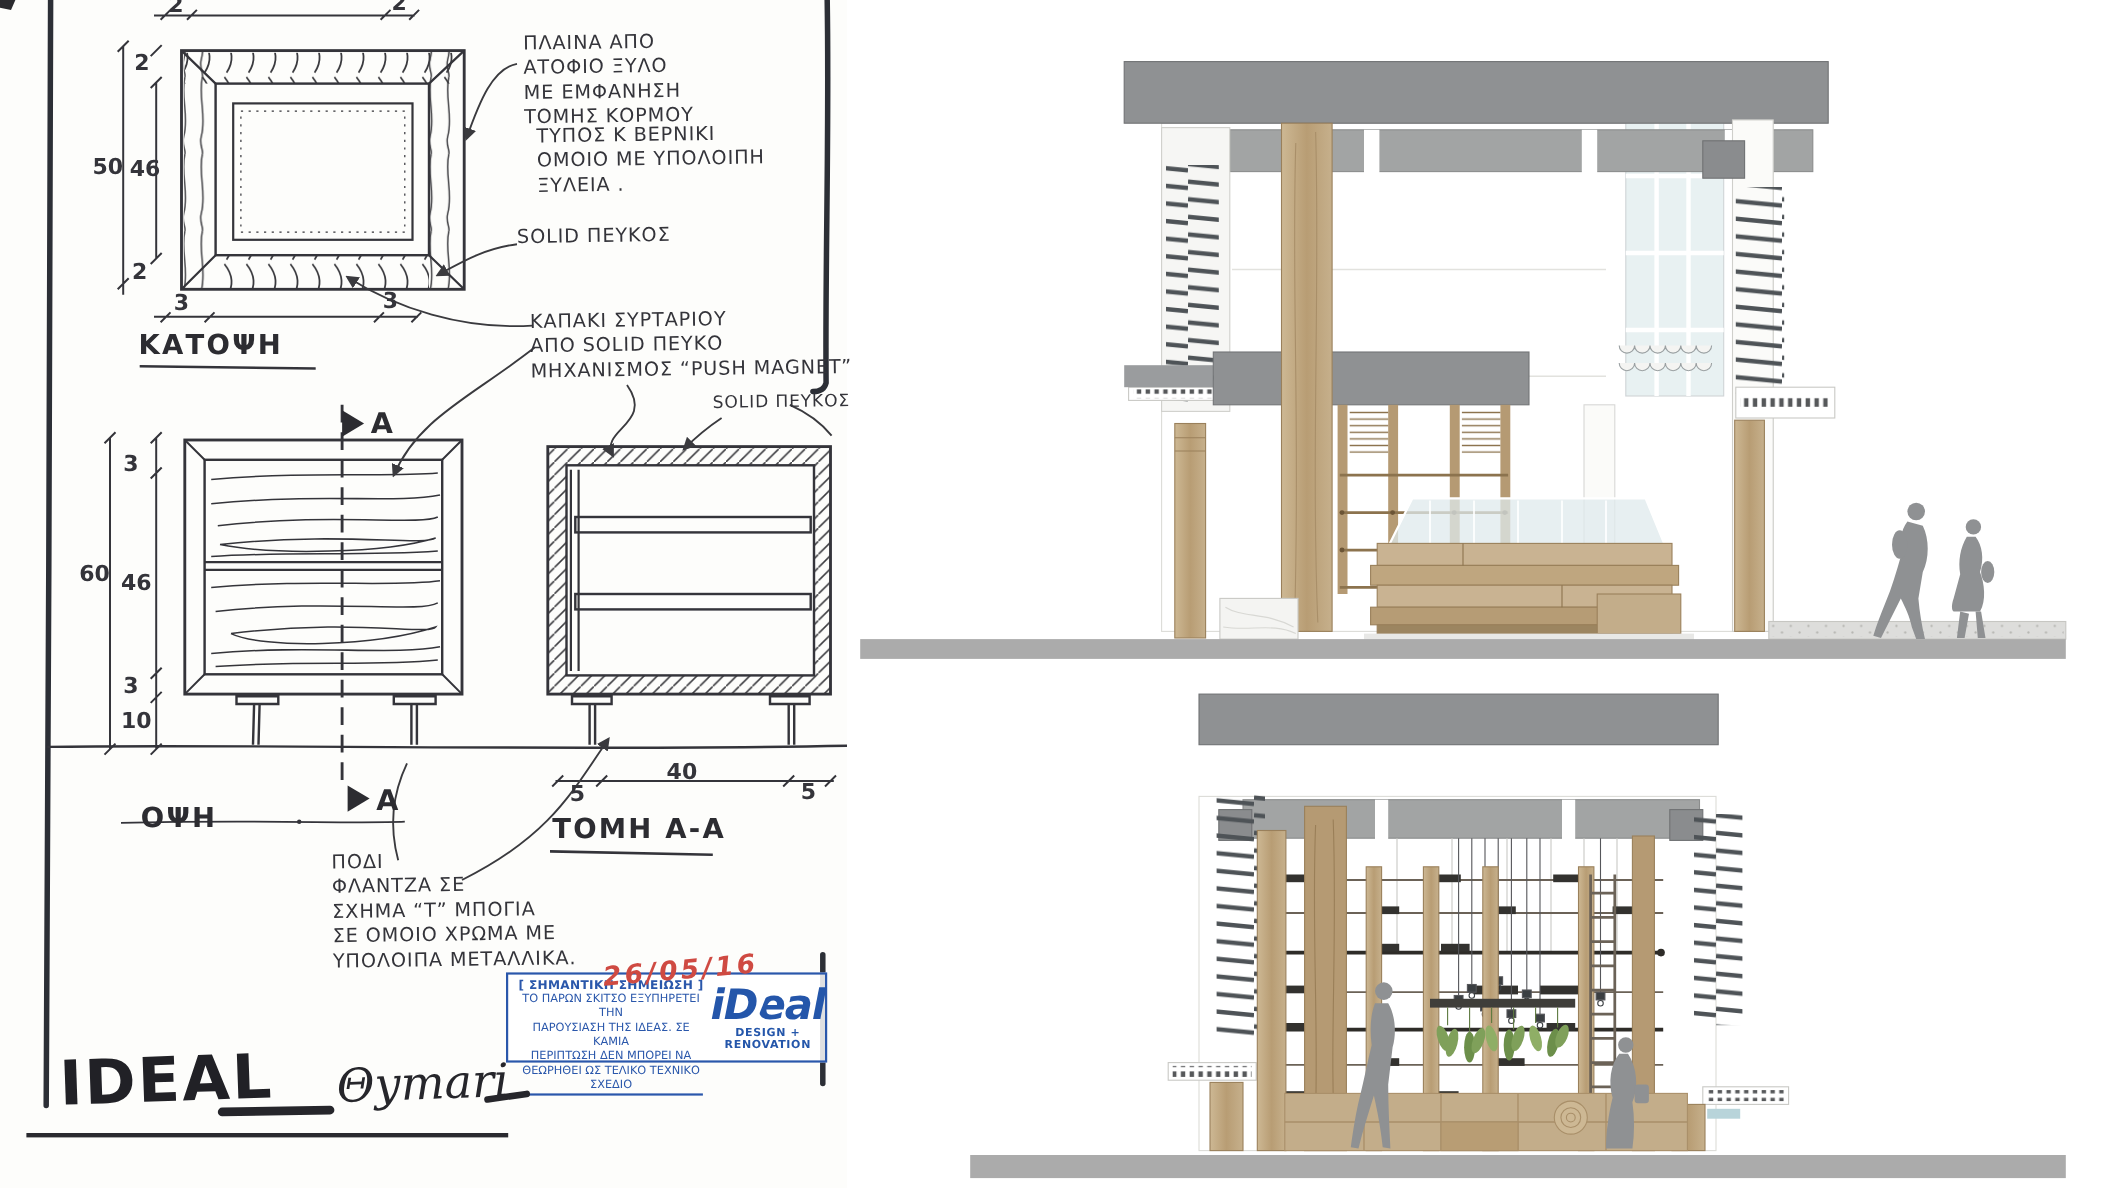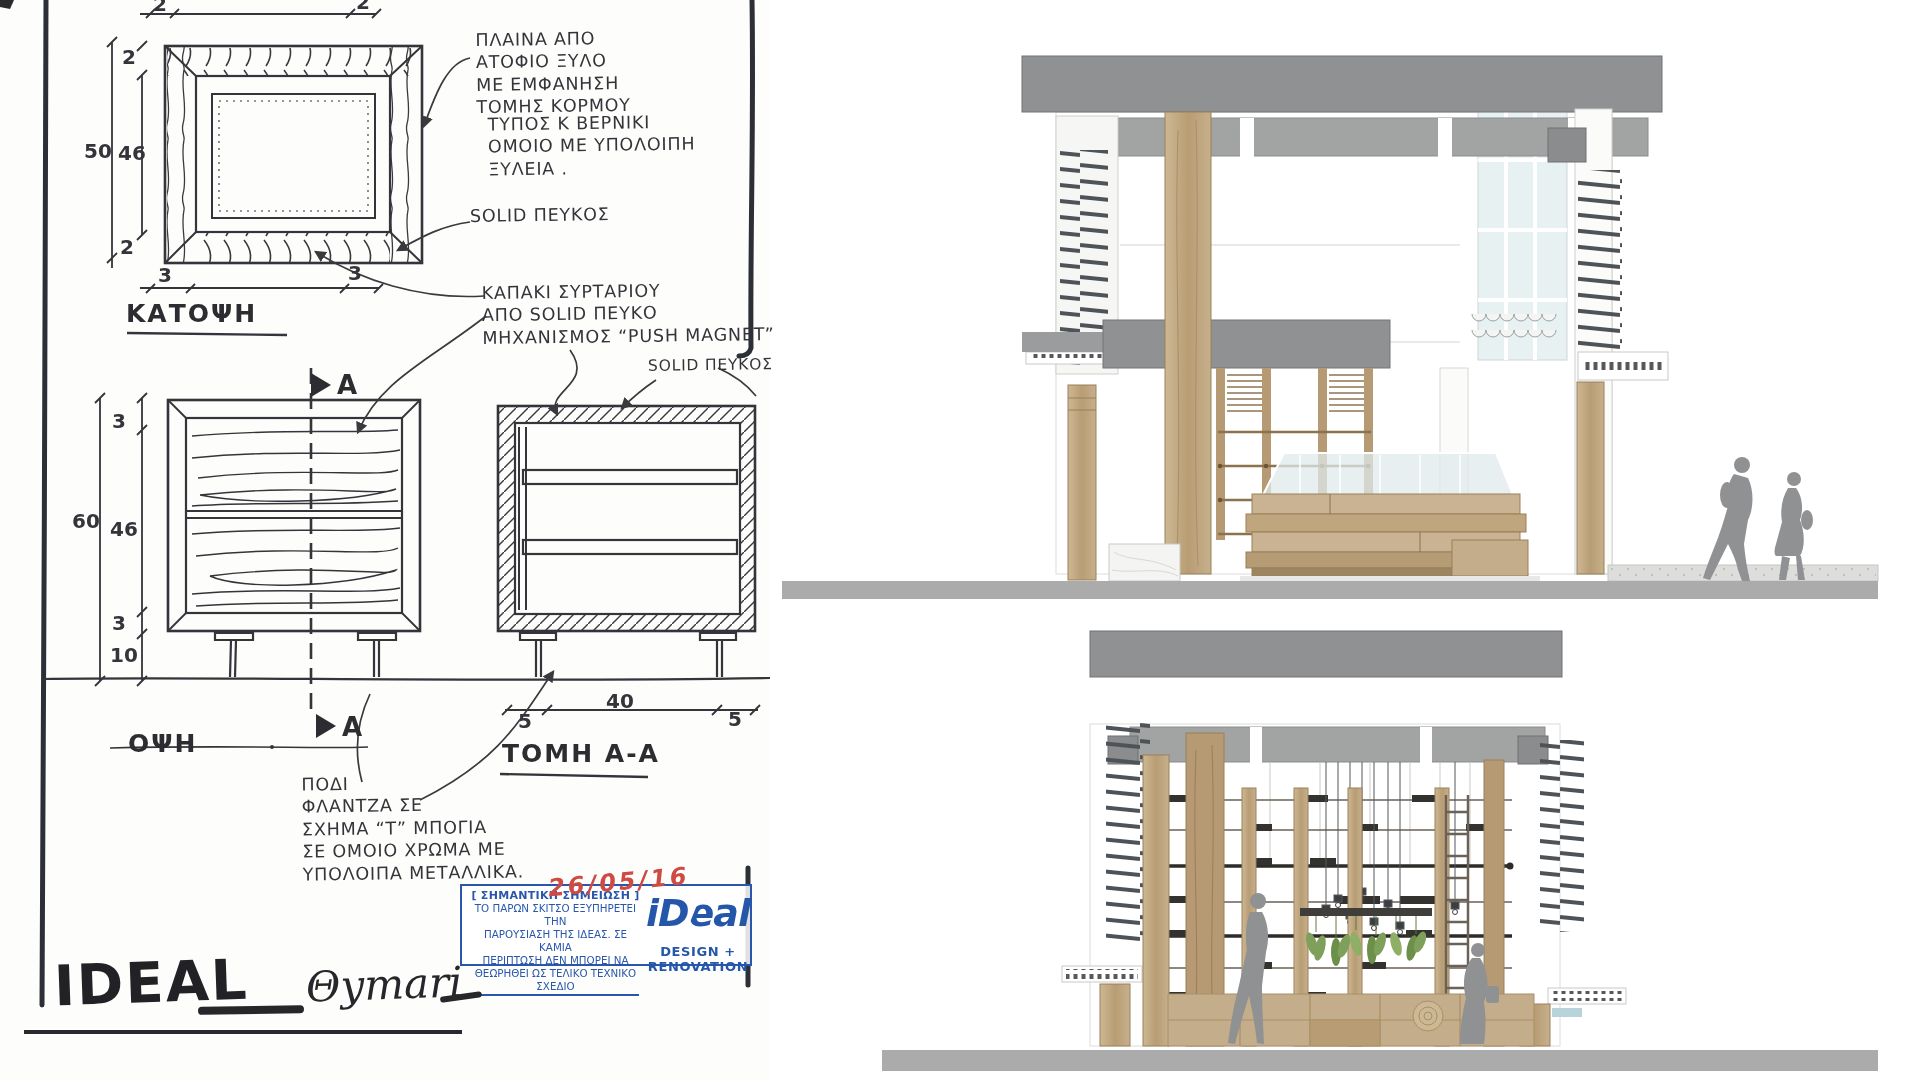--- a/index.html
+++ b/index.html
@@ -17,21 +17,21 @@
        border:2.5px solid #2a57ab;display:flex;background:rgba(255,255,255,.85);justify-content:flex-end;}
   .stamp-left{width:184px;padding:3px 2px 2px 5px;text-align:center;color:#2a57ab;}
   .stamp-header{font-size:11px;font-weight:700;letter-spacing:.3px;}
   .stamp-body{font-size:10.3px;font-weight:400;line-height:1.27;white-space:pre-line;}
   .stamp-underline{width:94%;height:2px;background:#2a57ab;margin:1px auto 0;}
   .stamp-right{flex:1;position:relative;text-align:center;color:#2456aa;}
   .logo-text{font-size:38px;font-weight:800;font-style:italic;line-height:1;
        margin-top:8px;letter-spacing:-1px;}
   .logo-slash{position:absolute;left:44px;top:12px;width:4px;height:28px;
        background:#ffffff;transform:rotate(22deg);}
-  .logo-tagline{font-size:13px;font-weight:700;letter-spacing:.6px;margin-top:12px;}
+  .logo-tagline{font-size:10px;font-weight:700;letter-spacing:.6px;margin-top:2px;}
   .stamp-date{position:absolute;left:548px;top:868px;font-size:24px;color:#cf4a42;
        transform:rotate(-5deg);letter-spacing:3px;font-style:italic;font-weight:600;}
   .sig-brand{position:absolute;left:54px;top:950px;font-size:56px;font-weight:900;
        letter-spacing:2px;color:#212126;transform:rotate(-2deg);}
   .sig-dash1{position:absolute;left:198px;top:1006px;width:106px;height:8px;
        background:#26262b;border-radius:4px;transform:rotate(-1deg);}
   .sig-project{position:absolute;left:306px;top:960px;font-size:42px;
        font-family:"DejaVu Serif",serif;font-style:italic;color:#26262b;
        transform:rotate(-2deg);}
   .sig-dash2{position:absolute;left:440px;top:994px;width:42px;height:6px;

